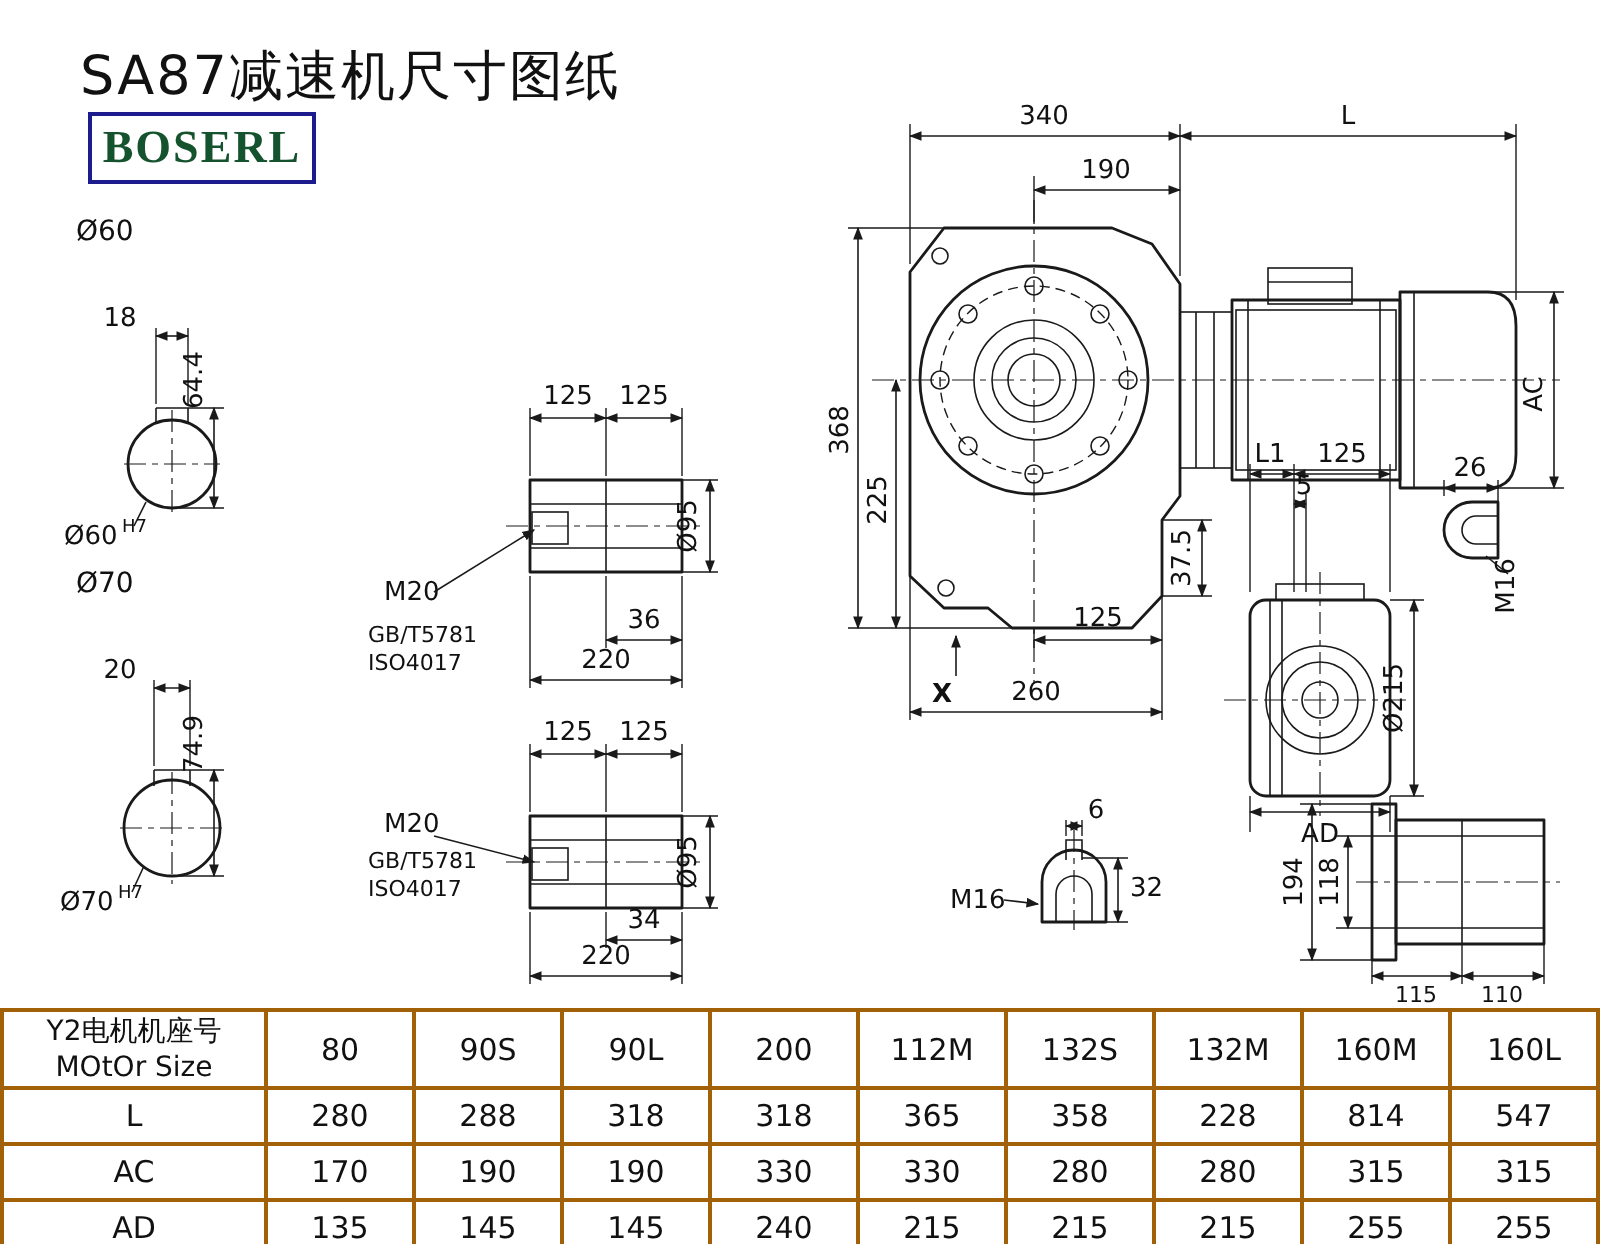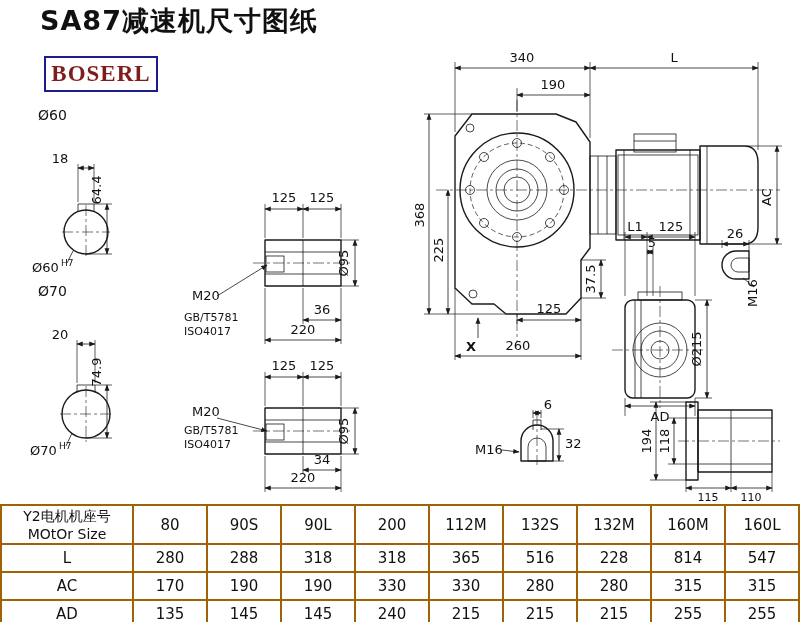--- a/index.html
+++ b/index.html
@@ -1,20 +1,20 @@
 <!DOCTYPE html>
 <html><head>
 <meta charset="utf-8">
 <style>
   html,body{margin:0;padding:0;background:#fff;}
   #page{position:relative;width:800px;height:622px;background:#fff;overflow:hidden;
         font-family:"DejaVu Sans",sans-serif;color:#111;}
-  #title{position:absolute;left:40px;top:3px;font-size:27px;font-weight:bold;letter-spacing:1px;}
+  #title{position:absolute;left:40px;top:20px;font-size:27px;font-weight:normal;letter-spacing:1px;}
   #logo{position:absolute;left:44px;top:56px;width:110px;height:32px;border:2px solid #1c1c8f;
-        color:#7f1d1d;display:flex;align-items:center;justify-content:center;
+        color:#14532d;display:flex;align-items:center;justify-content:center;
         font:bold 23px "Liberation Serif",serif;letter-spacing:1px;}
   svg{position:absolute;left:0;top:0;}
   svg text{font:13px "DejaVu Sans",sans-serif;fill:#111;}
   text.mid{text-anchor:middle;}
   text.sm{font-size:11px;}
   text.xs{font-size:9px;}
   text.lg{font-size:14px;}
   text.bold{font-weight:bold;}
   .ol{fill:none;stroke:#1a1a1a;stroke-width:1.4;stroke-linejoin:round;}
   .tl{fill:none;stroke:#1a1a1a;stroke-width:0.8;}
@@ -294,21 +294,21 @@
       <td>160M</td>
       <td>160L</td>
     </tr>
     <tr class="val">
       <td>L</td>
       <td>280</td>
       <td>288</td>
       <td>318</td>
       <td>318</td>
       <td>365</td>
-      <td>516</td>
+      <td>358</td>
       <td>228</td>
       <td>814</td>
       <td>547</td>
     </tr>
     <tr class="val">
       <td>AC</td>
       <td>170</td>
       <td>190</td>
       <td>190</td>
       <td>330</td>

